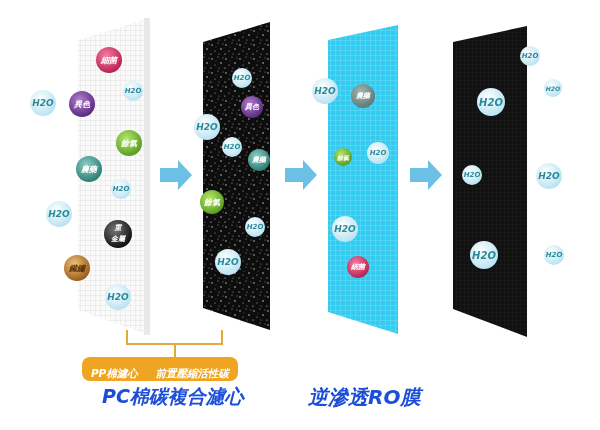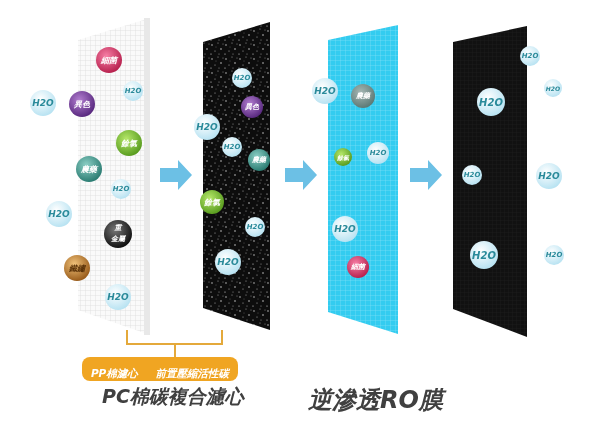--- a/index.html
+++ b/index.html
@@ -1,19 +1,19 @@
 <!DOCTYPE html>
 <html><head>
 <meta charset="utf-8">
 <style>
   html,body{margin:0;padding:0;background:#ffffff;}
   body{width:600px;height:430px;position:relative;overflow:hidden;font-family:"Liberation Sans","DejaVu Sans",sans-serif;}
   .stage{position:absolute;left:0;top:0;width:600px;height:430px;font-style:italic;}
   svg{position:absolute;left:0;top:0;}
-  .lbl{position:absolute;font-weight:bold;color:#404040;white-space:nowrap;font-family:"DejaVu Sans",sans-serif;}
+  .lbl{position:absolute;font-weight:bold;color:#1d4ed8;white-space:nowrap;font-family:"DejaVu Sans",sans-serif;}
   .pill{position:absolute;left:82px;top:357px;width:156px;height:24px;border-radius:8px;background:#f0a522;color:#fff;font-size:10.5px;font-weight:bold;display:flex;align-items:flex-end;justify-content:space-around;font-family:"DejaVu Sans",sans-serif;}
 </style>
 </head>
 <body>
 
 <div class="stage">
 <svg width="600" height="430" viewBox="0 0 600 430">
   <defs>
     <pattern id="grid" width="5" height="5" patternUnits="userSpaceOnUse">
       <rect width="5" height="5" fill="#fafafa"></rect>
@@ -221,14 +221,14 @@
           <text x="554" y="255" font-size="7" fill="#2a8a9a">H2O</text>
         </g>
   </g>
 </svg>
 
 <div class="pill">
   <span>PP棉濾心</span>
   <span>前置壓縮活性碳</span>
 </div>
 <div class="lbl" style="left:102px;top:384px;font-size:19px;">PC棉碳複合濾心</div>
-<div class="lbl" style="left:308px;top:384px;font-size:24px;">逆滲透RO膜</div>
+<div class="lbl" style="left:308px;top:384px;font-size:20px;">逆滲透RO膜</div>
 </div>
 
 </body></html>

